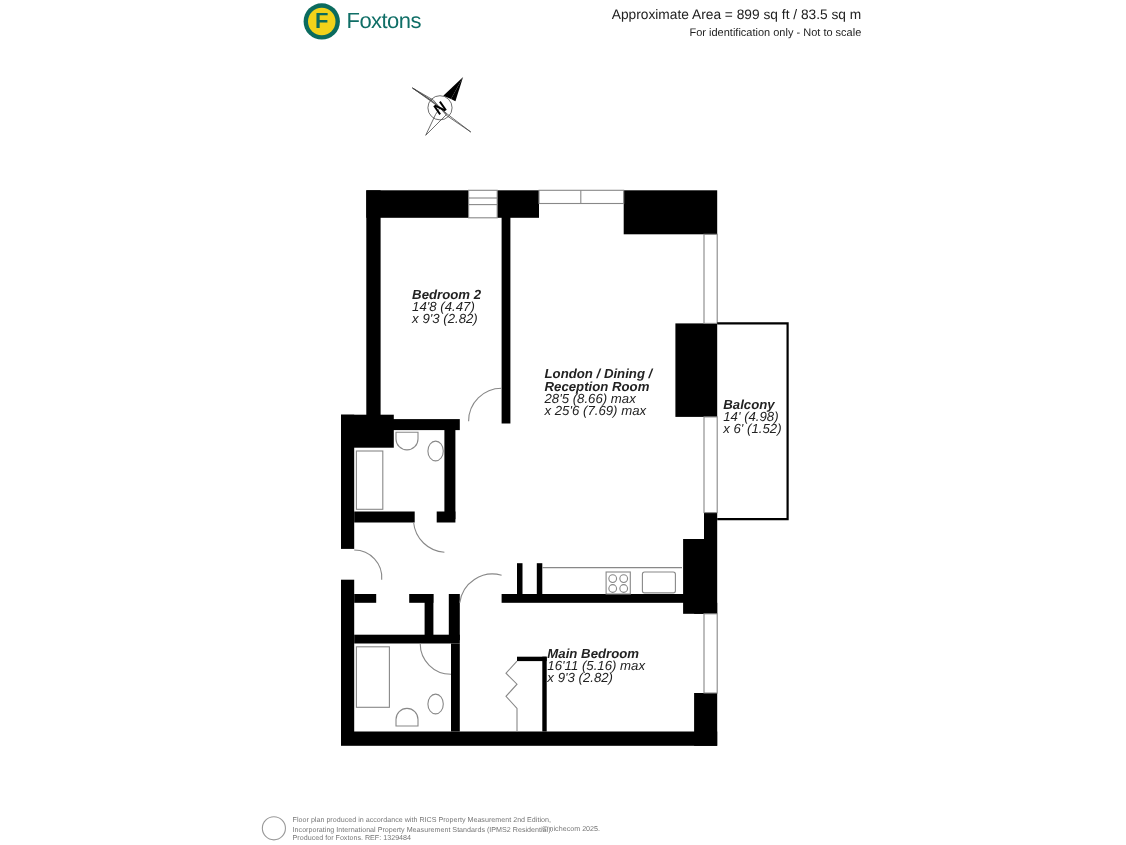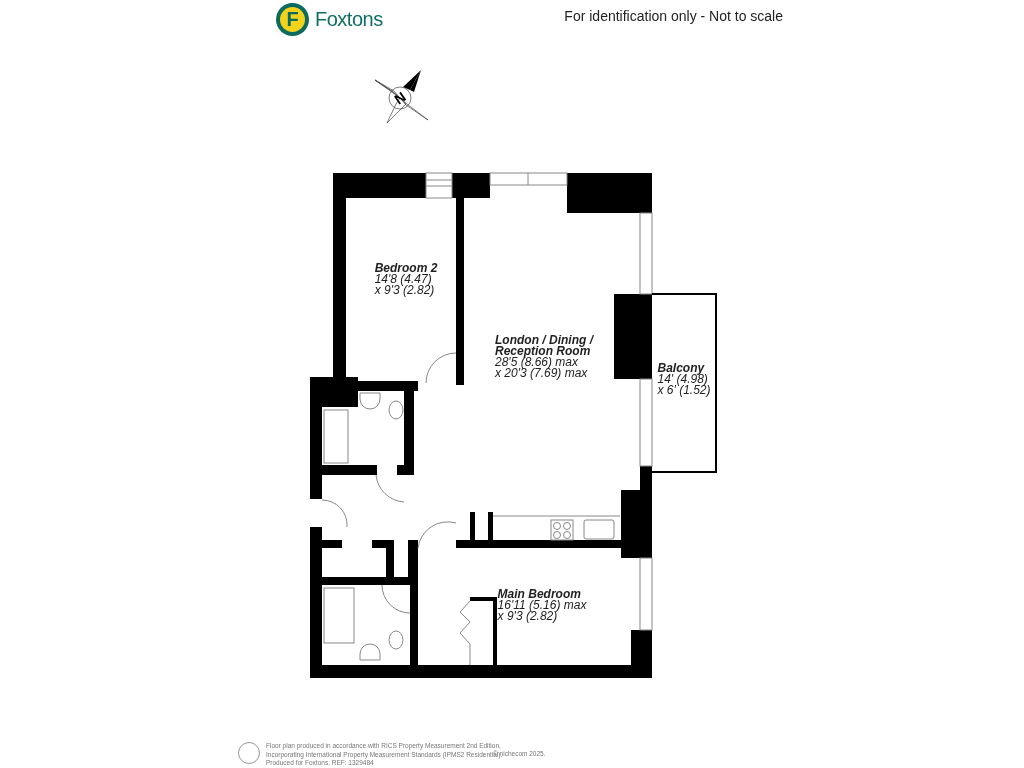--- a/index.html
+++ b/index.html
@@ -4,41 +4,42 @@
 <style>
   html, body { margin:0; padding:0; background:#ffffff; }
   body { width:1024px; height:768px; position:relative; overflow:hidden; font-family:"Liberation Sans", sans-serif; color:#111; }
   .logo { position:absolute; left:276px; top:3px; display:flex; align-items:center; gap:6px; }
   .logo-badge { width:33px; height:33px; border-radius:50%; background:#0b6b5e; display:flex; align-items:center; justify-content:center; }
   .logo-badge-inner { width:25px; height:25px; border-radius:50%; background:#f2d21a; display:flex; align-items:center; justify-content:center; font-weight:bold; font-size:20px; color:#0b6b5e; }
   .logo-text { font-size:20px; color:#0f6e66; letter-spacing:-0.5px; }
   .header { position:absolute; right:241px; top:3px; text-align:right; }
   .title { font-size:22px; font-weight:bold; color:#111; white-space:nowrap; }
   .area { font-size:12.5px; color:#222; margin-top:3px; white-space:nowrap; }
-  .note { font-size:14px; color:#222; margin-top:5px; white-space:nowrap; }
+  .note { font-size:10px; color:#222; margin-top:5px; white-space:nowrap; }
   .compass { position:absolute; left:370px; top:68px; width:60px; height:60px; }
   .plan { position:absolute; left:0; top:0; width:1024px; height:768px; }
   .room-label { position:absolute; text-align:left; font-size:12px; line-height:11px; color:#222; white-space:nowrap; transform:translateX(-50%);font-style:italic; }
   .room-label .name { font-weight:bold; }
   .footer { position:absolute; left:238px; top:742px; display:flex; align-items:flex-start; gap:6px; }
   .footer-icon { width:20px; height:20px; border:1px solid #999; border-radius:50%; }
   .footer-text { font-size:6.5px; line-height:8.5px; color:#777; }
   .footer-copy { position:absolute; left:493px; top:750px; font-size:6.5px; color:#777; white-space:nowrap; }
 </style>
 </head>
 <body>
 
 <div class="logo">
   <div class="logo-badge">
     <div class="logo-badge-inner">F</div>
   </div>
   <div class="logo-text">Foxtons</div>
 </div>
 
 <div class="header">
+  <div class="area">Approximate Area = 899 sq ft / 83.5 sq m</div>
   <div class="note">For identification only - Not to scale</div>
 </div>
 
 <svg class="compass" viewBox="0 0 60 60">
   <g fill="none" stroke="#444" stroke-width="0.7">
     <polygon points="5,12 24,23 30,30 23,24"></polygon>
     <polygon points="5,12 23,24 30,30"></polygon>
     <polygon points="17,55 26,36 30,30 36,36"></polygon>
     <polygon points="58,52 36,37 30,30 37,36"></polygon>
     <circle cx="30" cy="30" r="11"></circle>
@@ -131,21 +132,21 @@
 <div class="room-label" style="left:406px; top:263px;">
   <div class="name">Bedroom 2</div>
   <div>14'8 (4.47)</div>
   <div>x 9'3 (2.82)</div>
 </div>
 
 <div class="room-label" style="left:544px; top:335px;">
   <div class="name">London / Dining /</div>
   <div class="name">Reception Room</div>
   <div>28'5 (8.66) max</div>
-  <div>x 20'3 (7.69) max</div>
+  <div>x 25'6 (7.69) max</div>
 </div>
 
 <div class="room-label" style="left:684px; top:363px;">
   <div class="name">Balcony</div>
   <div>14' (4.98)</div>
   <div>x 6' (1.52)</div>
 </div>
 
 <div class="room-label" style="left:542px; top:589px;">
   <div class="name">Main Bedroom</div>

